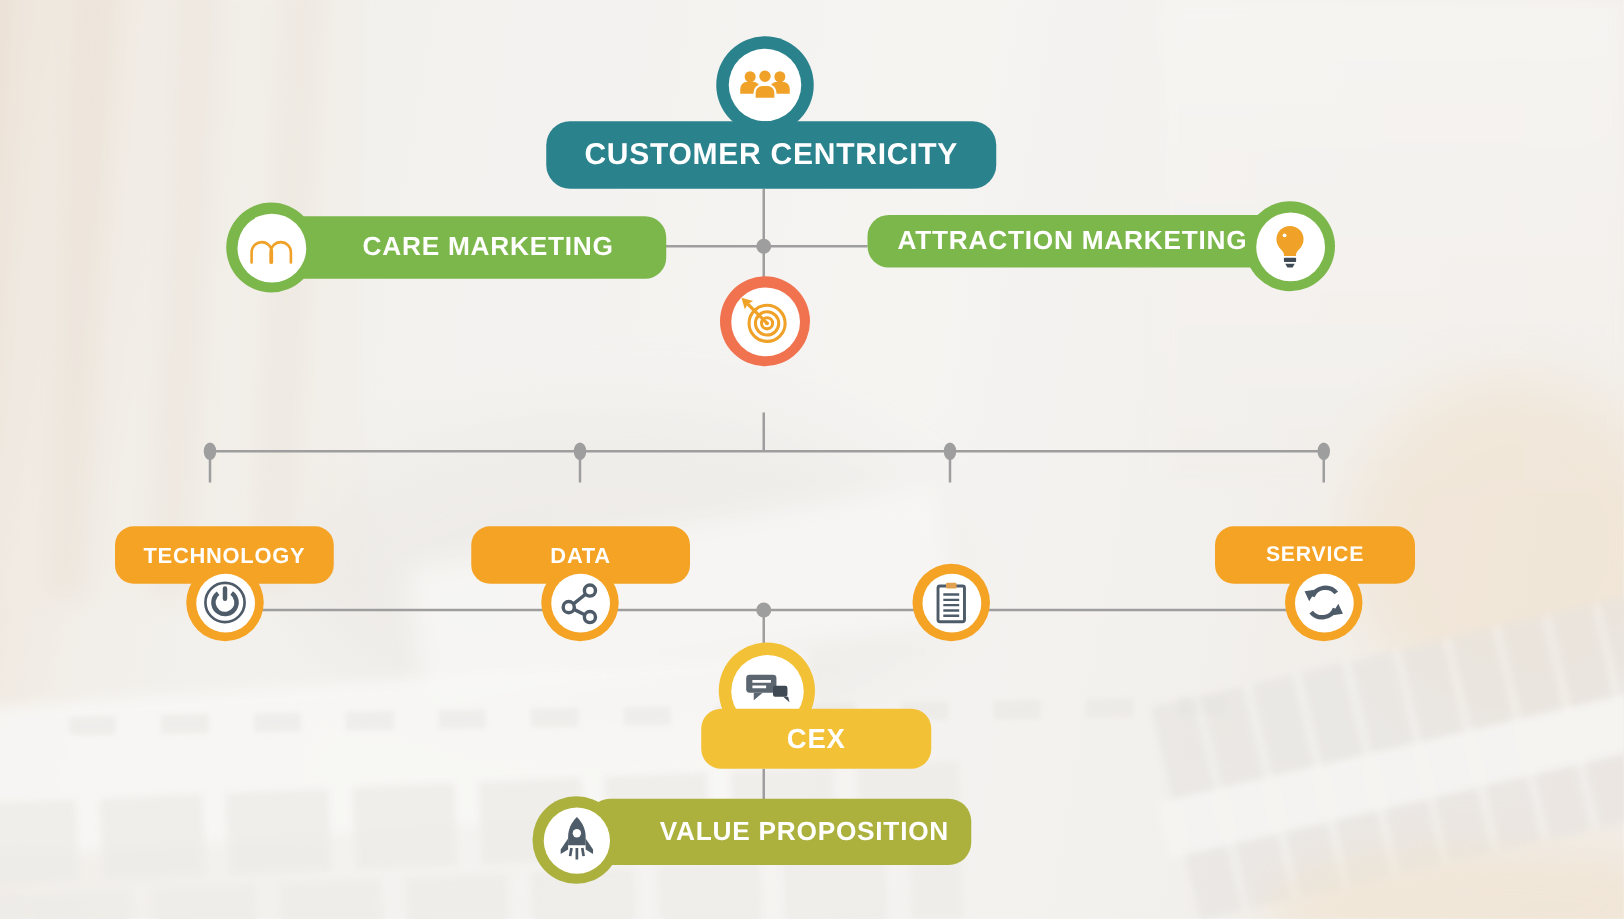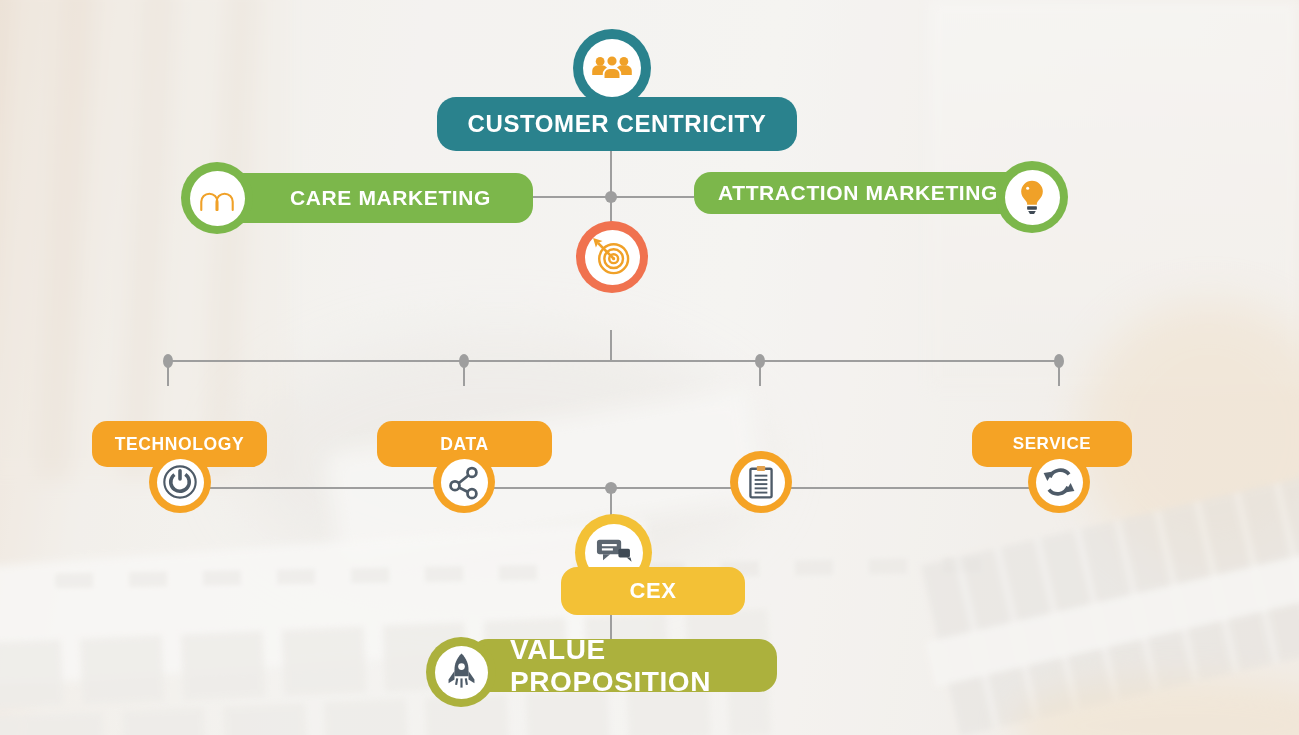--- a/index.html
+++ b/index.html
@@ -234,21 +234,21 @@
           <rect x="22" y="11.5" width="10.5" height="8" rx="1.5"></rect>
           <path d="M29.5 19.5 l4.5 4 -1 -4 z"></path>
         </g>
       </svg>
     </div>
   </div>
   <div class="pill fill-yellow" style="left:521px;top:567px;width:184px;height:48px;border-radius:16px;font-size:22px;margin-left:40px;">
     <span>CEX</span>
   </div>
 
-  <div class="pill fill-olive" style="left:470px;top:639px;width:307px;height:53px;border-radius:18px;font-size:28px;padding-left:40px;">
+  <div class="pill fill-olive" style="left:470px;top:639px;width:307px;height:53px;border-radius:18px;font-size:21px;padding-left:40px;">
     <span>VALUE PROPOSITION</span>
   </div>
   <div class="badge fill-olive z-high" style="left:426px;top:637px;width:70px;height:70px;">
     <div class="badge-inner" style="width:53px;height:53px;">
       <svg class="ic-slate" viewBox="0 0 30 38" width="33" height="41">
         <path fill="currentColor" d="M15 1.5 C19.5 6 21.5 11 21.5 16.5 L21.5 22.5 L8.5 22.5 L8.5 16.5 C8.5 11 10.5 6 15 1.5 Z"></path>
         <circle cx="15" cy="13.5" r="3.1" fill="#fff"></circle>
         <path fill="currentColor" d="M8.5 17.5 L3 25.5 L3 29 L8.5 25.5 Z"></path>
         <path fill="currentColor" d="M21.5 17.5 L27 25.5 L27 29 L21.5 25.5 Z"></path>
         <g stroke="currentColor" stroke-width="2" fill="none">

